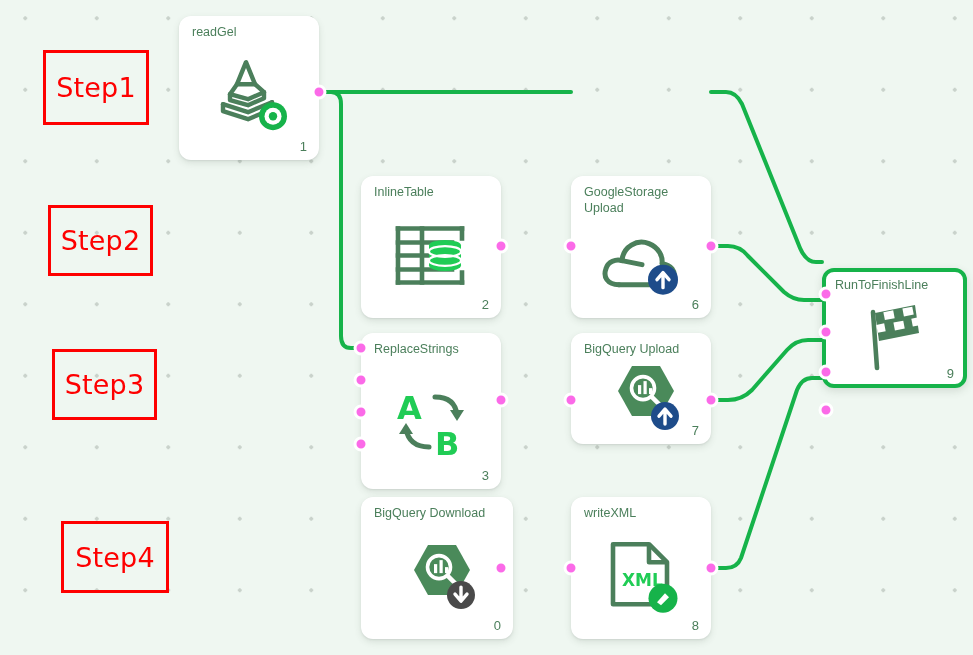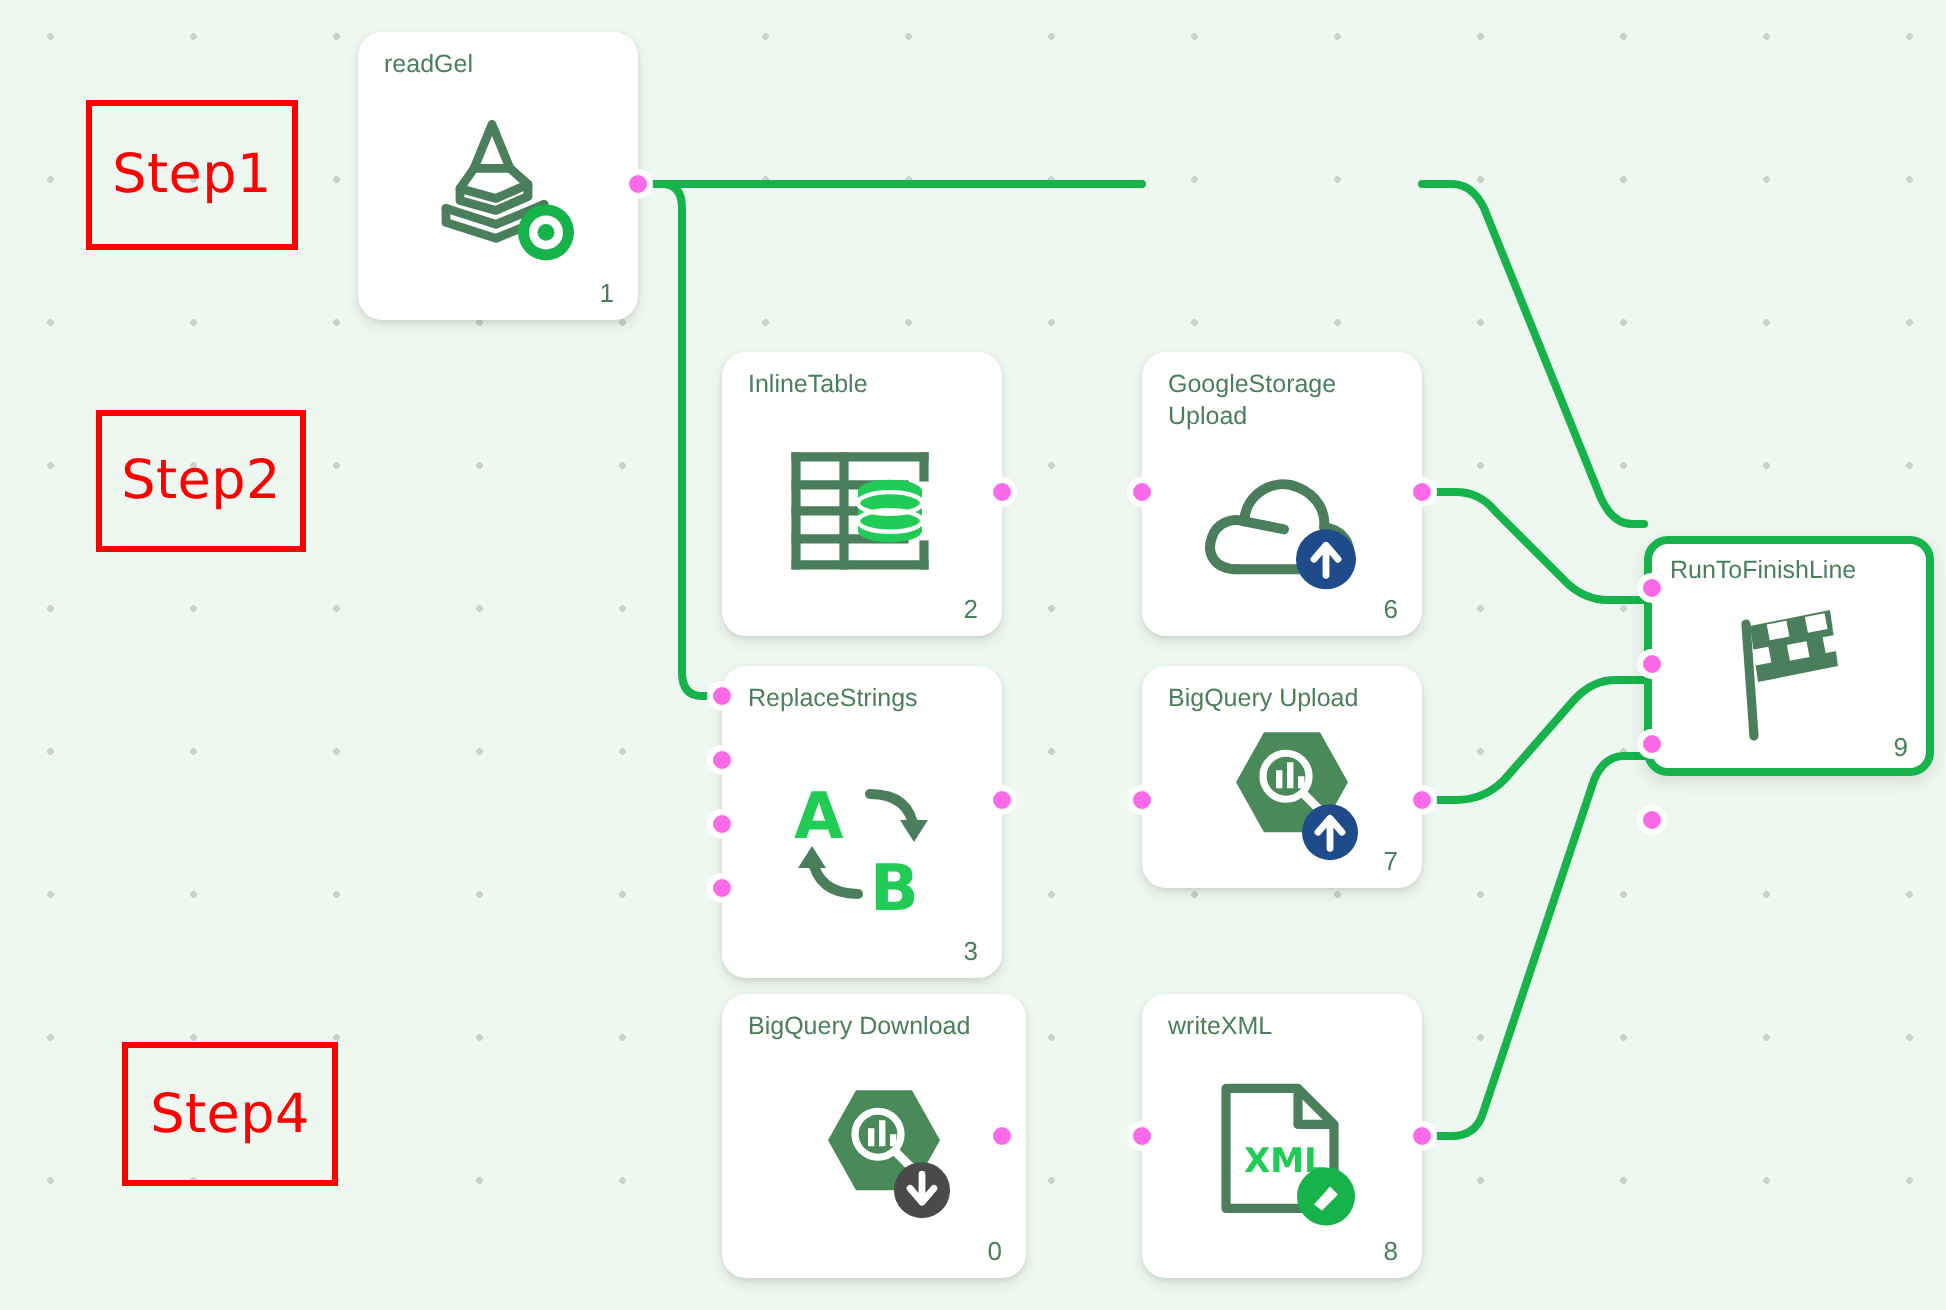--- a/index.html
+++ b/index.html
@@ -124,20 +124,23 @@
 
       <path d="M 711 568 L 726 568 Q 737 568 741 558 L 797 390 Q 802 378 812 378 L 822 378"></path>
     </g>
   </svg>
 
   <div class="step-box" style="left:23px; top:50px; width:106px; height:75px;">
     <span>Step1</span>
   </div>
   <div class="step-box" style="left:28px; top:205px; width:105px; height:71px;">
     <span>Step2</span>
+  </div>
+  <div class="step-box" style="left:32px; top:349px; width:105px; height:71px;">
+    <span>Step3</span>
   </div>
   <div class="step-box" style="left:41px; top:521px; width:108px; height:72px;">
     <span>Step4</span>
   </div>
 
   <div class="node" style="left:179px; top:16px; width:140px; height:144px;">
     <div class="node-title">readGel</div>
     <div class="node-icon" style="top:52%;">
       <svg width="86" height="80" viewBox="0 0 86 80">
         <g fill="none" stroke="#4b7f5b" stroke-width="4.4" stroke-linejoin="round" stroke-linecap="round">

